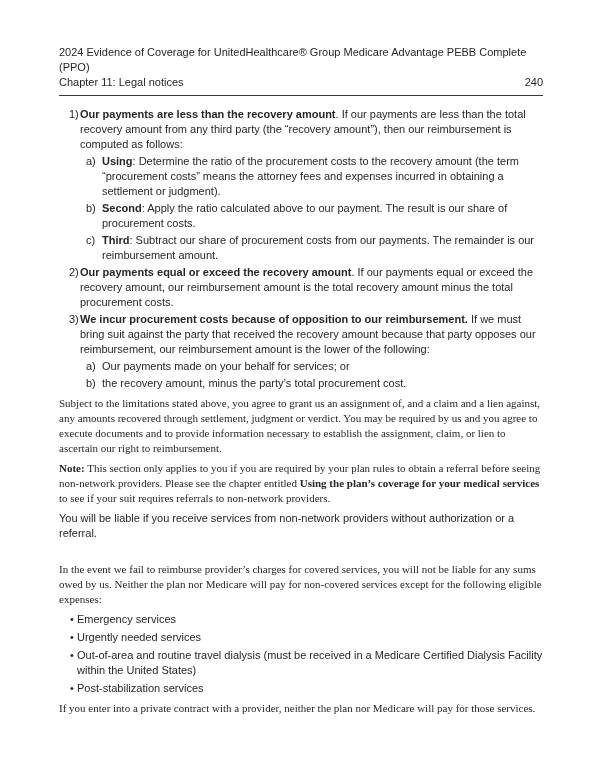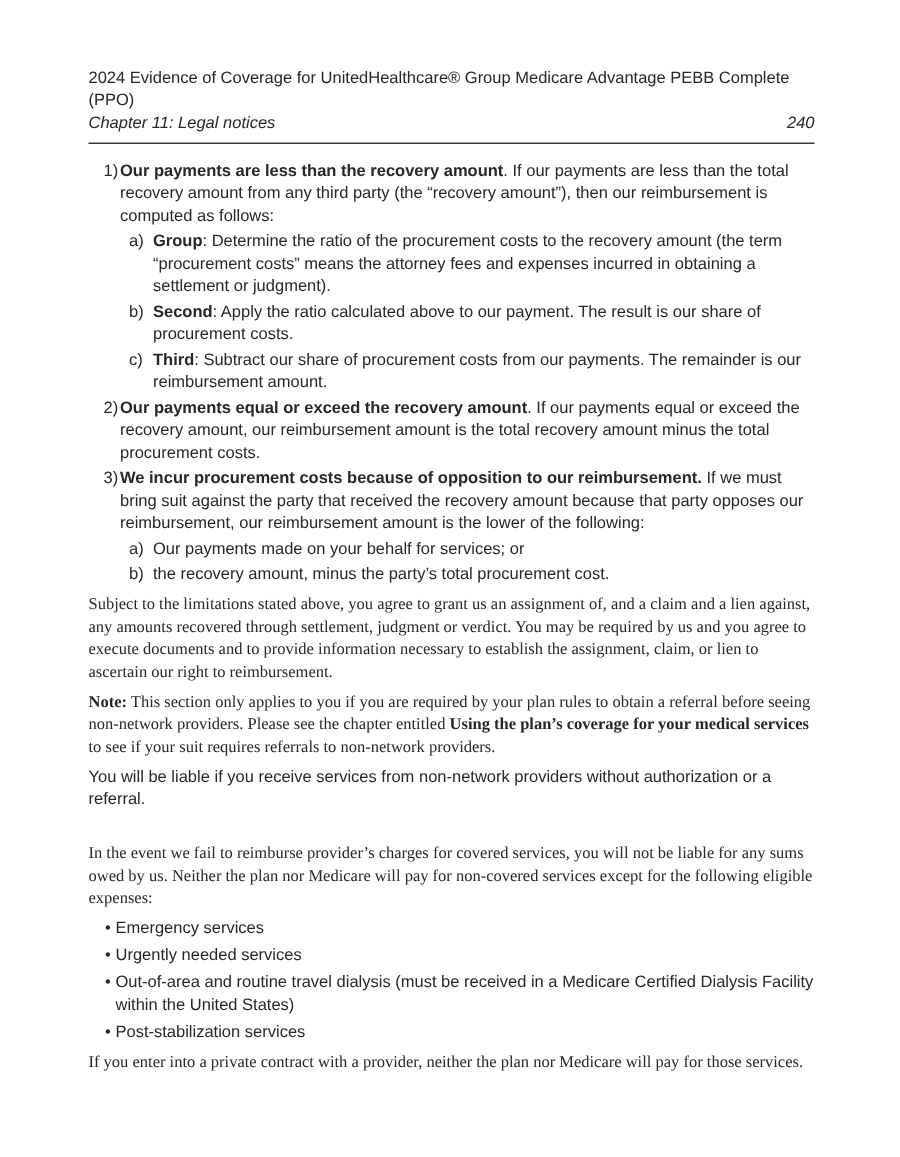--- a/index.html
+++ b/index.html
@@ -23,21 +23,20 @@
   }
   
   .hdr {
     font-size: 11px;
     line-height: 15px;
   }
   .hdr-row {
     display: flex;
     justify-content: space-between;
     align-items: center;
-    font-style: italic;
   }
   .hdr-rule {
     border: none;
     border-top: 1.3px solid #383838;
     margin: 5px 0 0 0;
   }
   
   main {
     margin-top: 11px;
     font-size: 11px;
@@ -109,21 +108,21 @@
 
     <div>
 
       <div class="num-item">
         <span class="marker">1)</span>
         <b>Our payments are less than the recovery amount</b><span>. If our payments are less than the total recovery amount from any third party (the “recovery amount”), then our reimbursement is computed as follows:</span>
       </div>
 
       <div class="sub-item">
         <span class="marker">a)</span>
-        <b>Group</b><span>: Determine the ratio of the procurement costs to the recovery amount (the term “procurement costs” means the attorney fees and expenses incurred in obtaining a settlement or judgment).</span>
+        <b>Using</b><span>: Determine the ratio of the procurement costs to the recovery amount (the term “procurement costs” means the attorney fees and expenses incurred in obtaining a settlement or judgment).</span>
       </div>
 
       <div class="sub-item">
         <span class="marker">b)</span>
         <b>Second</b><span>: Apply the ratio calculated above to our payment. The result is our share of procurement costs.</span>
       </div>
 
       <div class="sub-item">
         <span class="marker">c)</span>
         <b>Third</b><span>: Subtract our share of procurement costs from our payments. The remainder is our reimbursement amount.</span>

